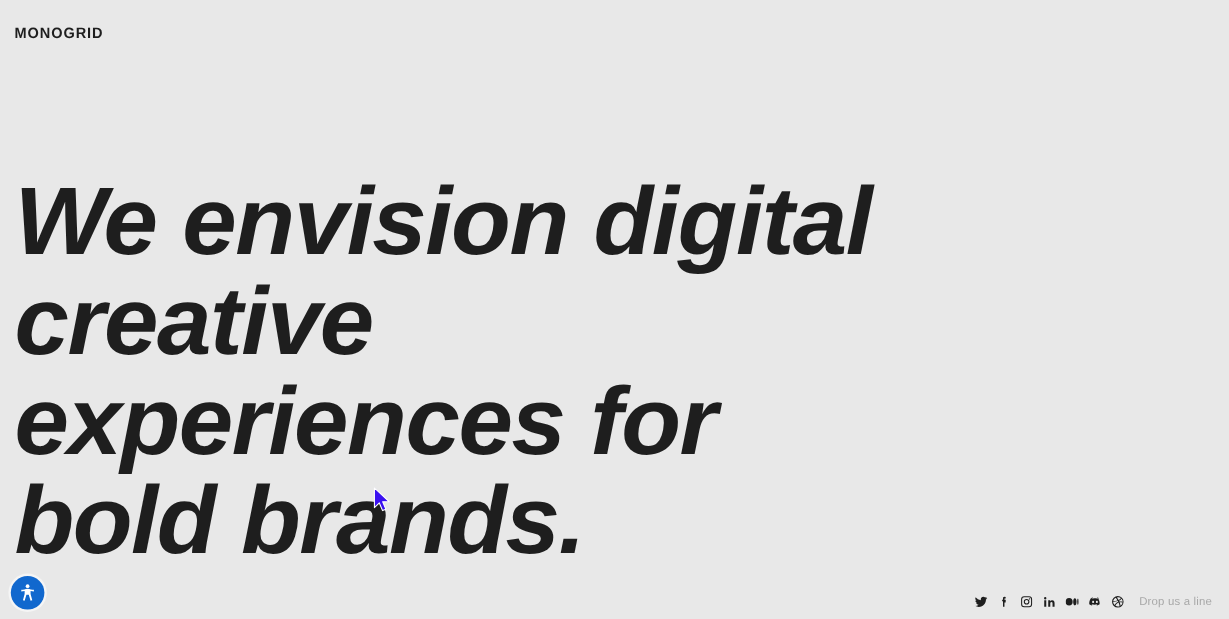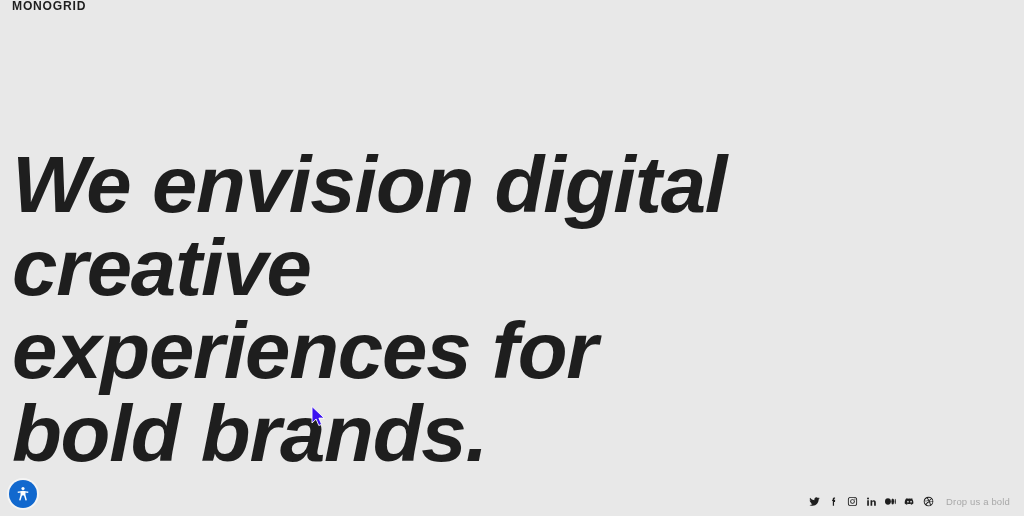--- a/index.html
+++ b/index.html
@@ -17,21 +17,21 @@
     position: relative;
     -webkit-font-smoothing: antialiased;
   }
 
   
   .site-header {
     position: absolute;
     top: 0; left: 0; right: 0;
     height: 34px;
     display: flex;
-    align-items: flex-start;
+    align-items: flex-end;
     padding-left: 12px;
   }
 
   .logo {
     font-family: "Liberation Sans", sans-serif;
     font-weight: bold;
     font-size: 12.5px;
     letter-spacing: 0.8px;
     color: #1e1e1e;
     line-height: 1;
@@ -202,21 +202,21 @@
     <a class="social-link" href="#">
       <span>
         <svg viewBox="0 0 24 24" aria-hidden="true">
           <path d="M12 1.5A10.5 10.5 0 1 0 22.5 12 10.5 10.5 0 0 0 12 1.5zm6.9 4.8a8.9 8.9 0 0 1 2 5.4c-.3-.1-3.2-.7-6.1-.3l-.5-1.1a22 22 0 0 0 4.6-4zm-1.2-1.2a19 19 0 0 1-4.3 3.8 35 35 0 0 0-3.1-4.8 8.8 8.8 0 0 1 7.4 1zM8.3 4.7a41 41 0 0 1 3.1 4.8A28 28 0 0 1 3.6 10.6a8.9 8.9 0 0 1 4.7-5.9zM3.4 12v-.3a30 30 0 0 0 8.7-1.3l.6 1.3a13.8 13.8 0 0 0-6.6 5.9A8.8 8.8 0 0 1 3.4 12zm4.1 6.9a12.5 12.5 0 0 1 5.9-5.5 36 36 0 0 1 1.9 6.7 8.8 8.8 0 0 1-7.8-1.2zm9.6.2a38 38 0 0 0-1.7-6.3c2.7-.4 5.1.3 5.4.4a8.9 8.9 0 0 1-3.7 5.9z"></path>
         </svg>
       </span>
     </a>
 
   </nav>
 
-  <a class="contact-link" href="#">Drop us a bold</a>
+  <a class="contact-link" href="#">Drop us a line</a>
 </footer>
 
 <button class="a11y-button">
   <span>
     <svg viewBox="0 0 24 24" aria-hidden="true">
       <circle cx="12" cy="4.6" r="2.1" fill="#ffffff"></circle>
       <path d="M12 7.6c-1.1 0-2.5.3-3.6.6-1.1.3-2.3.5-3.4.5v1.9c1.2 0 2.5-.2 3.7-.5v3.1l-1.9 7.1 1.9.5 2-6.7h2.6l2 6.7 1.9-.5-1.9-7.1v-3.1c1.2.3 2.5.5 3.7.5V8.7c-1.1 0-2.3-.2-3.4-.5-1.1-.3-2.5-.6-3.6-.6z" fill="#ffffff"></path>
     </svg>
   </span>
 </button>

